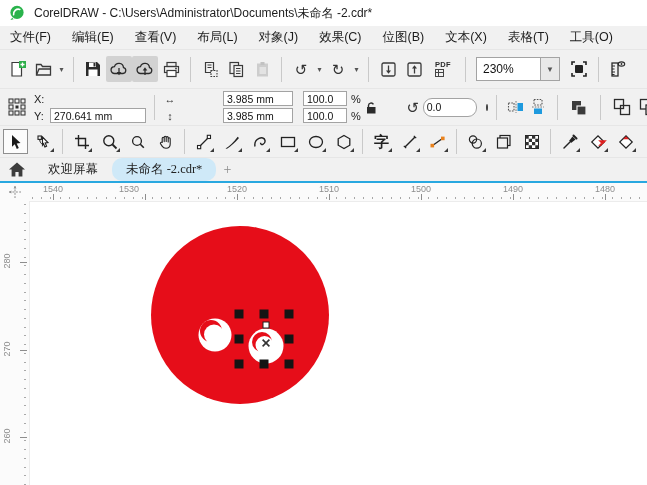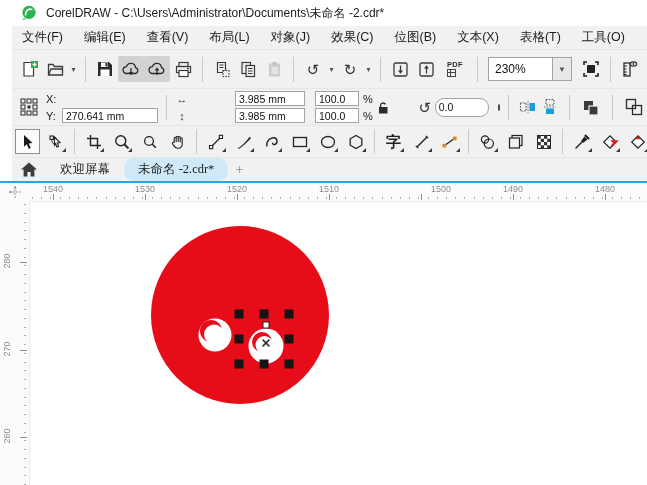--- a/index.html
+++ b/index.html
@@ -1,21 +1,21 @@
 <!DOCTYPE html>
 <html><head>
 <meta charset="utf-8">
 <style>
   html,body{margin:0;padding:0;}
   body{
     width:647px;height:485px;position:relative;overflow:hidden;
     font-family:"Liberation Sans","DejaVu Sans",sans-serif;
     background:#ffffff;color:#1b1b1b;
   }
-  .row{position:absolute;left:12px;right:0;display:flex;align-items:center;box-sizing:border-box;}
+  .row{position:absolute;left:0;right:0;display:flex;align-items:center;box-sizing:border-box;}
 
   
   #titlebar{top:0;height:26px;background:#ffffff;padding-left:9px;gap:9px;}
   .title-text{font-size:12px;color:#1c1c1c;white-space:nowrap;}
 
   
   #menubar{top:26px;height:24px;background:#f1f1f1;padding-left:10px;gap:21px;border-bottom:1px solid #e6e6e6;}
   .menu-item{font-size:12.5px;color:#1b1b1b;white-space:nowrap;cursor:default;}
 
   
@@ -546,27 +546,27 @@
     <i class="rh-dot" style="left: 555px;"></i>
     <i class="rh-dot" style="left: 564.2px;"></i>
     <i class="rh-dot" style="left: 573.4px;"></i>
     <i class="rh-dot" style="left: 582.6px;"></i>
     <i class="rh-dot" style="left: 591.8px;"></i>
     <i class="rh-dot" style="left: 601px;"></i>
     <i class="rh-dot" style="left: 610.2px;"></i>
     <i class="rh-major" style="left: 24px;"></i>
     <span class="rh-label" style="left: 24px;">1540</span>
     <i class="rh-major" style="left: 116px;"></i>
-    <span class="rh-label" style="left: 116px;">1530</span>
+    <span class="rh-label" style="left: 100px;">1530</span>
     <i class="rh-major" style="left: 208px;"></i>
     <span class="rh-label" style="left: 208px;">1520</span>
     <i class="rh-major" style="left: 300px;"></i>
     <span class="rh-label" style="left: 300px;">1510</span>
     <i class="rh-major" style="left: 392px;"></i>
-    <span class="rh-label" style="left: 392px; margin-left: 20px;">1500</span>
+    <span class="rh-label" style="left: 392px;">1500</span>
     <i class="rh-major" style="left: 484px;"></i>
     <span class="rh-label" style="left: 484px;">1490</span>
     <i class="rh-major" style="left: 576px;"></i>
     <span class="rh-label" style="left: 576px;">1480</span>
   </div>
 <div id="ruler-v">
     <i class="rv-dot" style="top: 3px;"></i>
     <i class="rv-dot" style="top: 11.75px;"></i>
     <i class="rv-dot" style="top: 20.5px;"></i>
     <i class="rv-dot" style="top: 29.25px;"></i>

